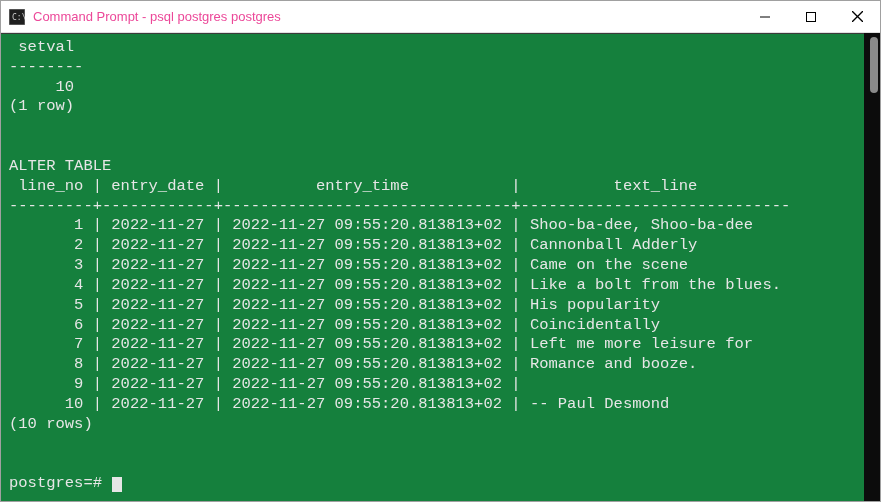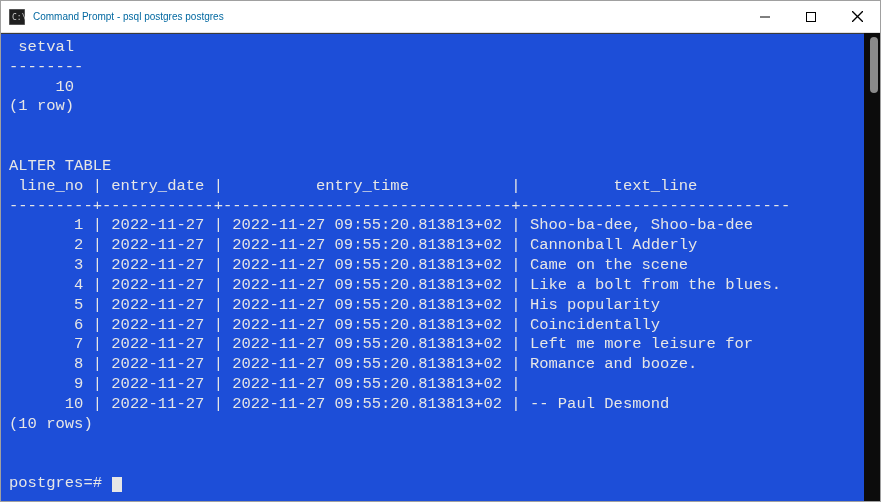--- a/index.html
+++ b/index.html
@@ -17,22 +17,22 @@
     display: flex; align-items: center;
     padding-left: 8px;
     border-bottom: 1px solid #e0e0e0;
   }
   .titlebar-icon {
     width: 16px; height: 16px;
     margin-right: 8px;
     display: flex; align-items: center; justify-content: center;
   }
   .titlebar-title {
-    font-size: 10px;
-    color: #0369a1;
+    font-size: 13px;
+    color: #ec4899;
     flex: 0 0 auto;
   }
   .titlebar-spacer { flex: 1; }
   .win-controls { display: flex; height: 100%; }
   .win-btn {
     width: 46px; height: 100%;
     display: flex; align-items: center; justify-content: center;
     font-size: 12px;
     color: #000;
     background: transparent;
@@ -40,21 +40,21 @@
   .win-btn svg { width: 10px; height: 10px; }
   .win-btn.close svg { width: 11px; height: 11px; }
   .terminal-wrap {
     flex: 1;
     display: flex;
     background: #0c0c0c;
     position: relative;
   }
   .terminal {
     flex: 1;
-    background: #1d4ed8;
+    background: #15803d;
     color: #e6e6e6;
     font-family: Consolas, "Courier New", monospace;
     font-size: 15.5px;
     line-height: 1.28;
     padding: 4px 8px 6px 8px;
     white-space: pre;
     overflow: hidden;
     border-top: 1px solid #3a3a3a;
   }
   .scroll-track {

